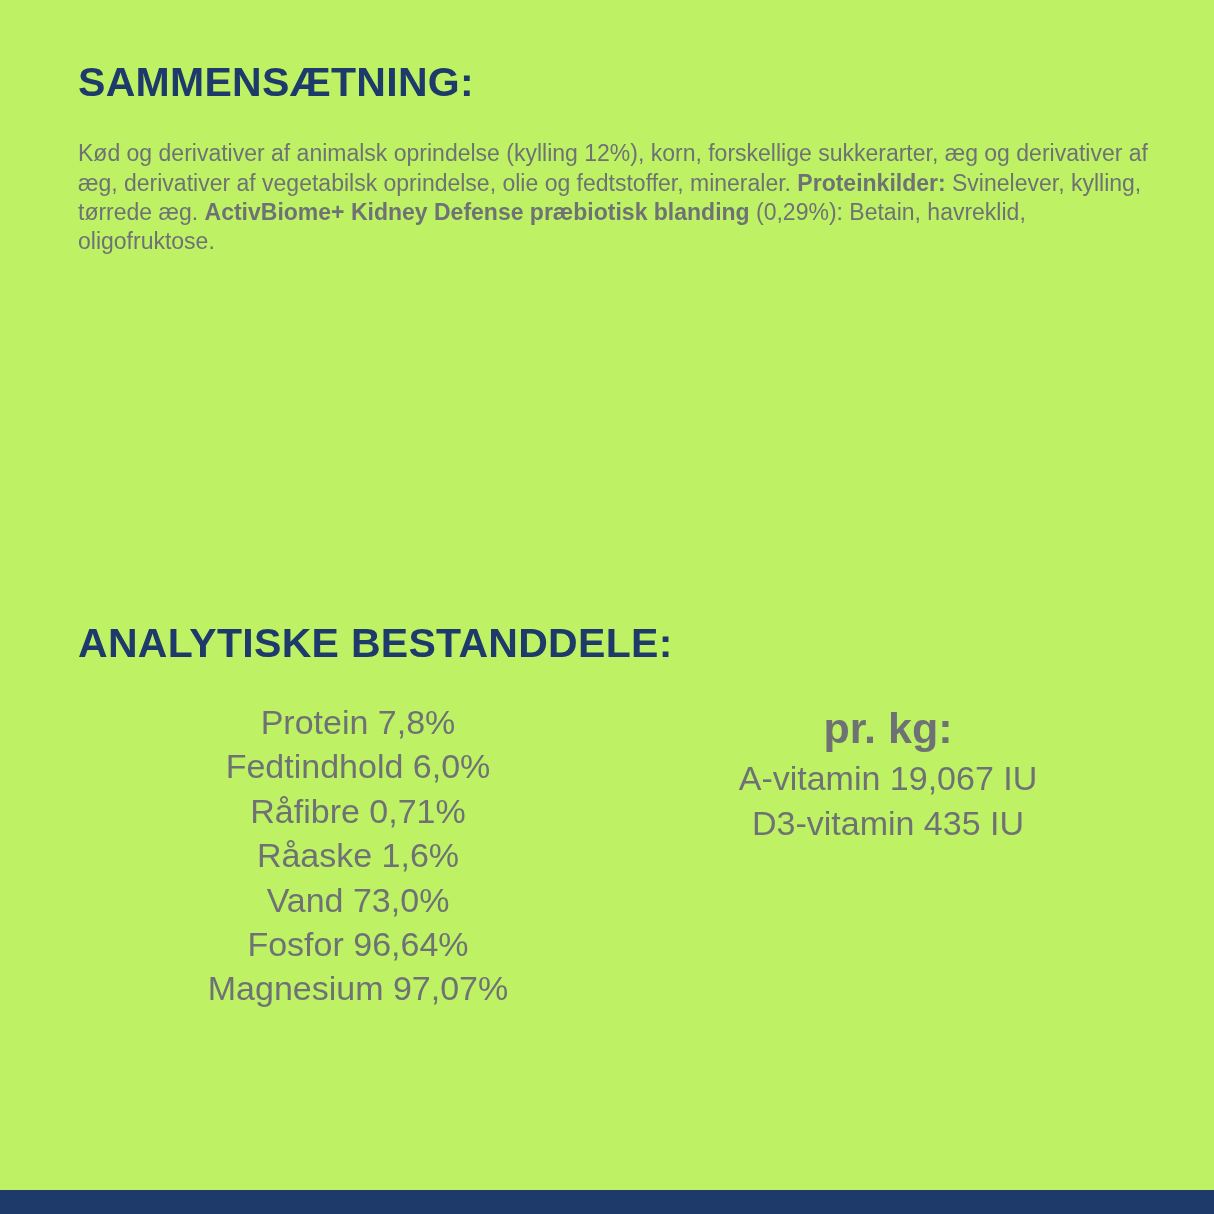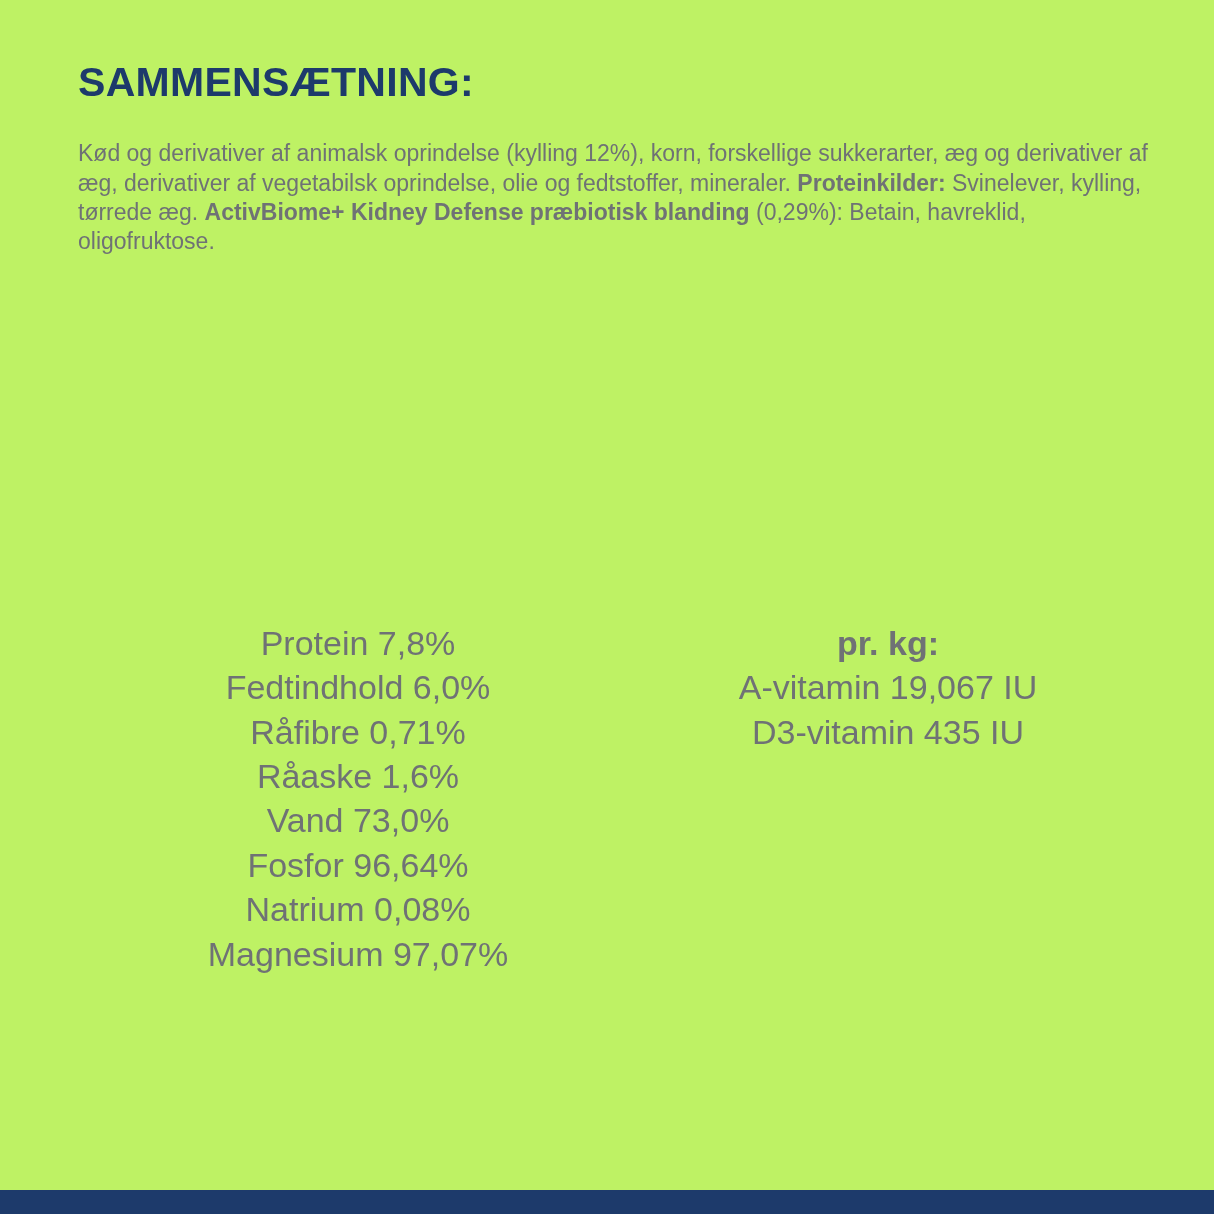--- a/index.html
+++ b/index.html
@@ -75,21 +75,21 @@
     width: 500px;
   }
   .nutrient-line {
     color: #6f7275;
     font-size: 34px;
     line-height: 1.305;
     white-space: nowrap;
   }
   .col-heading {
     color: #6f7275;
-    font-size: 34px;
+    font-size: 43px;
     font-weight: bold;
     line-height: 1.305;
     white-space: nowrap;
   }
 
   .footer-bar {
     position: absolute;
     left: 0;
     right: 0;
     bottom: 0;
@@ -102,29 +102,29 @@
 
 <div class="page">
   <div class="content">
 
     <section class="composition-block">
       <h1 class="section-title">SAMMENSÆTNING:</h1>
       <p class="body-text"><span>Kød og derivativer af animalsk oprindelse (kylling 12%), korn, forskellige sukkerarter, æg og derivativer af æg, derivativer af vegetabilsk oprindelse, olie og fedtstoffer, mineraler. </span><span class="strong">Proteinkilder:</span><span> Svinelever, kylling, tørrede æg. </span><span class="strong">ActivBiome+ Kidney Defense præbiotisk blanding</span><span> (0,29%): Betain, havreklid, oligofruktose.</span></p>
     </section>
 
     <section class="analysis-block">
+      <h1 class="section-title">ANALYTISKE BESTANDDELE:</h1>
       <div class="analysis-columns">
         <div class="col-left">
           <div class="nutrient-line">Protein 7,8%</div>
           <div class="nutrient-line">Fedtindhold 6,0%</div>
           <div class="nutrient-line">Råfibre 0,71%</div>
           <div class="nutrient-line">Råaske 1,6%</div>
           <div class="nutrient-line">Vand 73,0%</div>
           <div class="nutrient-line">Fosfor 96,64%</div>
-          <div class="nutrient-line">Natrium 0,08%</div>
           <div class="nutrient-line">Magnesium 97,07%</div>
         </div>
         <div class="col-right">
           <div class="col-heading">pr. kg:</div>
           <div class="nutrient-line">A-vitamin 19,067 IU</div>
           <div class="nutrient-line">D3-vitamin 435 IU</div>
         </div>
       </div>
     </section>
 

